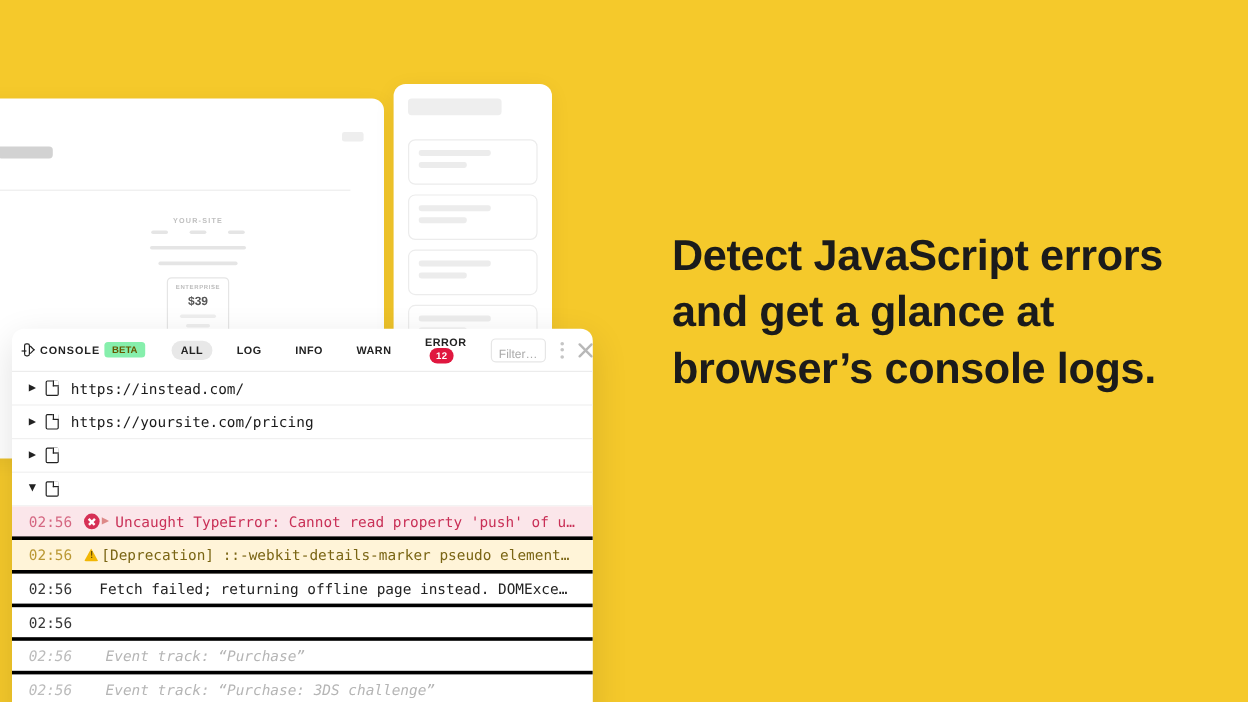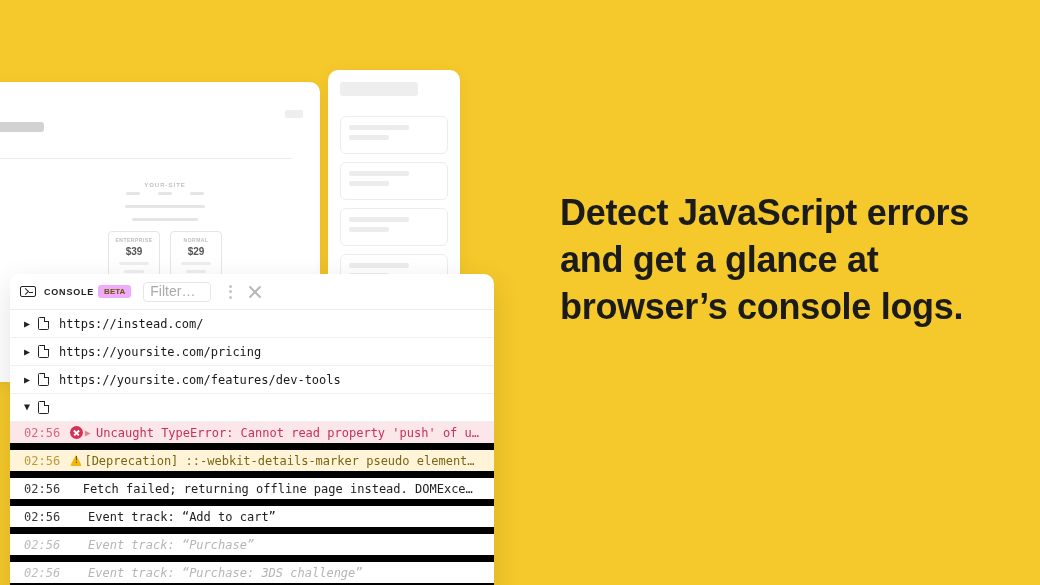--- a/index.html
+++ b/index.html
@@ -129,36 +129,36 @@
     width:4px; height:4px; border-top:1.4px solid #222; border-right:1.4px solid #222;
     transform: rotate(45deg);
   }
   .cicon::after {
     content:""; position:absolute; right:2px; top:5px;
     width:4px; height:1.3px; background:#222;
   }
   .ctitle { font-size:9px; font-weight:800; letter-spacing:.8px; color:#222; }
   .beta {
     margin-left:4px; font-size:8px; font-weight:800; padding:2px 6px;
-    background:#f0abfc; border-radius:3px; color:#665600;
+    background:#86efac; border-radius:3px; color:#665600;
   }
   .tabs { margin-left: 22px; display:flex; gap:12px; align-items:center; }
   .tab {
     font-size:9px; font-weight:800; letter-spacing:.4px; color:#222;
     padding:3px 8px; border-radius:10px;
   }
   .tab.active { background:#e8e8e8; }
   .badge {
     display:inline-flex; align-items:center; justify-content:center;
     min-width:20px; height:13px; background:#e0173f; color:#fff;
     border-radius:7px; font-size:8px; font-weight:800; margin-left:4px; padding:0 5px;
   }
   .filter {
     margin-left:12px; width:68px; height:20px; border:1px solid #e6e6e6; border-radius:4px;
-    font-size:14px; color:#aaa; padding:0 6px; display:flex; align-items:flex-start;
+    font-size:10px; color:#aaa; padding:0 6px; display:flex; align-items:flex-end;
   }
   .kebab {
     margin-left:12px; width:14px; display:flex; flex-direction:column; align-items:center; gap:2.5px;
   }
   .kebab span { width:3px; height:3px; background:#c5c5c5; border-radius:50%; }
   .close {
     margin-left:10px; width:16px; height:16px; position:relative; cursor:pointer;
   }
   .close::before,.close::after {
     content:""; position:absolute; left:0; top:7px; width:16px; height:2px;
@@ -182,21 +182,21 @@
   .group-row .doc::after {
     content:""; position:absolute; right:-1px; top:-1px; width:4px; height:4px;
     background:#fff; border-left:1.3px solid #222; border-bottom:1.3px solid #222;
   }
   .group-row.active { font-weight:700; }
   .group-row.active .caret { transform: translateY(-1px); }
 
   .logs { }
   .log-row {
     display:flex; align-items:center; height:28px; padding:0 14px;
-    border-bottom:7px solid #000000;
+    border-bottom:3px solid #000000;
     font-size:12px; color:#222;
     white-space:nowrap; overflow:hidden;
   }
   .log-row.error { background:#fbe6ea; color:#c93057; }
   .log-row.warn  { background:#fff4d8; color:#7a6514; }
   .log-row.faded { color:#b5b5b5; font-style:italic; }
   .log-row .time { width:46px; color:inherit; opacity:.9; }
   .log-row.error .time { color:#d15a77; }
   .log-row.warn .time  { color:#b38f24; }
   .log-row .icon { width:18px; display:flex; justify-content:center; }
@@ -240,26 +240,20 @@
       </div>
       <div class="bar"></div>
       <div class="bar bar2"></div>
       <div class="plans">
         <div class="plan">
           <div class="tier">ENTERPRISE</div>
           <div class="price">$39</div>
           <div class="pb"></div>
           <div class="pb s"></div>
         </div>
-        <div class="plan">
-          <div class="tier">NORMAL</div>
-          <div class="price">$29</div>
-          <div class="pb"></div>
-          <div class="pb s"></div>
-        </div>
       </div>
     </div>
   </div>
 
   <div class="floatbar"></div>
 
   <div class="sidepanel">
     <div class="title"></div>
     <div class="card">
         <div class="c1"></div>
@@ -278,20 +272,30 @@
         <div class="c2"></div>
       </div>
   </div>
 
   <div class="console">
     <div class="console-header">
       <div class="cicon"></div>
       <span class="ctitle">CONSOLE</span>
       <span class="beta">BETA</span>
 
+      <div class="tabs">
+        <span class="tab active">ALL</span>
+        <span class="tab">LOG</span>
+        <span class="tab">INFO</span>
+        <span class="tab">WARN</span>
+        <span class="tab">
+          <span>ERROR</span>
+          <span class="badge">12</span>
+        </span>
+      </div>
 
       <div class="filter">
         <span>Filter…</span>
       </div>
       <div class="kebab">
           <span></span>
           <span></span>
           <span></span>
         </div>
       <div class="close"></div>
@@ -304,21 +308,20 @@
         <span>https://instead.com/</span>
       </div>
       <div class="group-row">
         <span class="caret">▶</span>
         <span class="doc"></span>
         <span>https://yoursite.com/pricing</span>
       </div>
       <div class="group-row">
         <span class="caret">▶</span>
         <span class="doc"></span>
-        <span>https://yoursite.com/features/dev-tools</span>
       </div>
       <div class="group-row active">
         <span class="caret">▼</span>
         <span class="doc"></span>
       </div>
     </div>
 
     <div class="logs">
       <div class="log-row error">
         <span class="time">02:56</span>
@@ -336,21 +339,20 @@
         <span class="msg">[Deprecation] ::-webkit-details-marker pseudo element sel…</span>
       </div>
       <div class="log-row">
         <span class="time">02:56</span>
         <span class="icon"></span>
         <span class="msg">Fetch failed; returning offline page instead. DOMException:…</span>
       </div>
       <div class="log-row">
         <span class="time">02:56</span>
         <span class="icon"></span>
-        <span class="msg">Event track: “Add to cart”</span>
       </div>
       <div class="log-row faded">
         <span class="time">02:56</span>
         <span class="icon"></span>
         <span class="msg">Event track: “Purchase”</span>
       </div>
       <div class="log-row faded">
         <span class="time">02:56</span>
         <span class="icon"></span>
         <span class="msg">Event track: “Purchase: 3DS challenge”</span>

